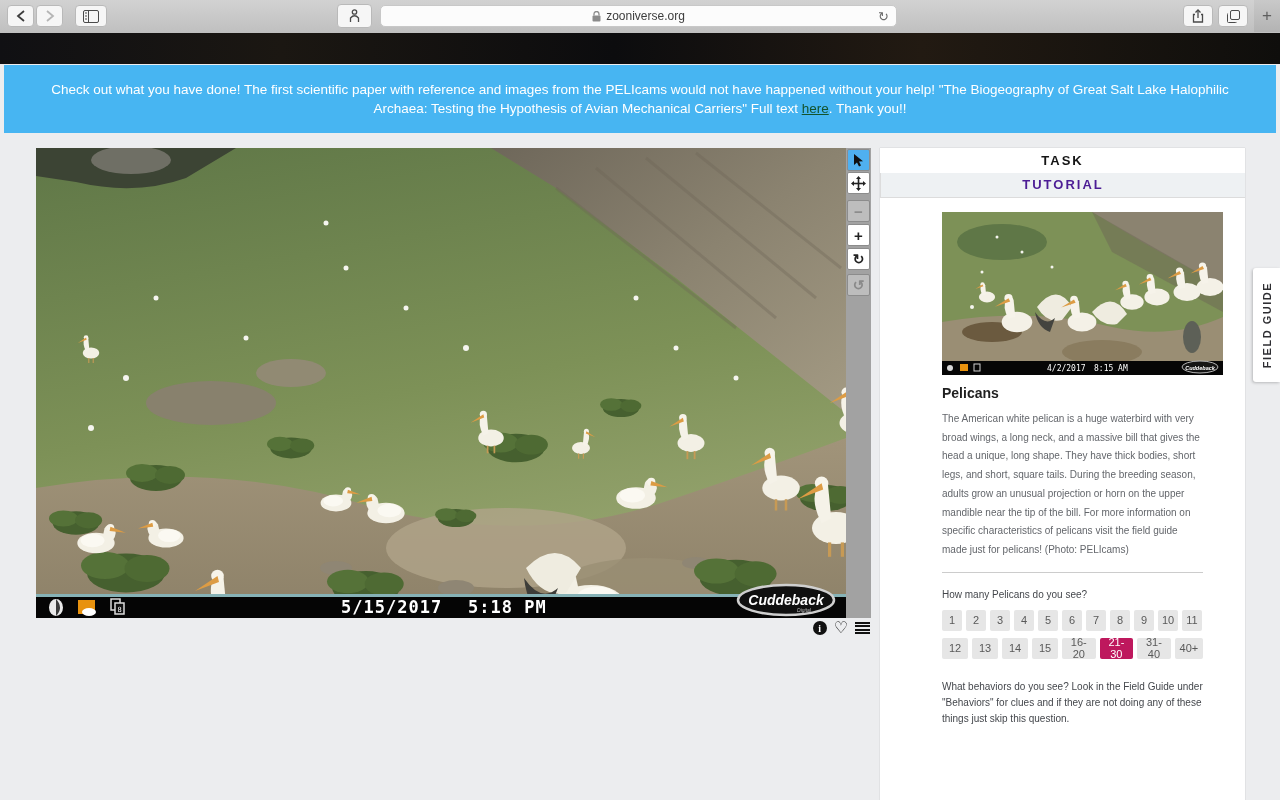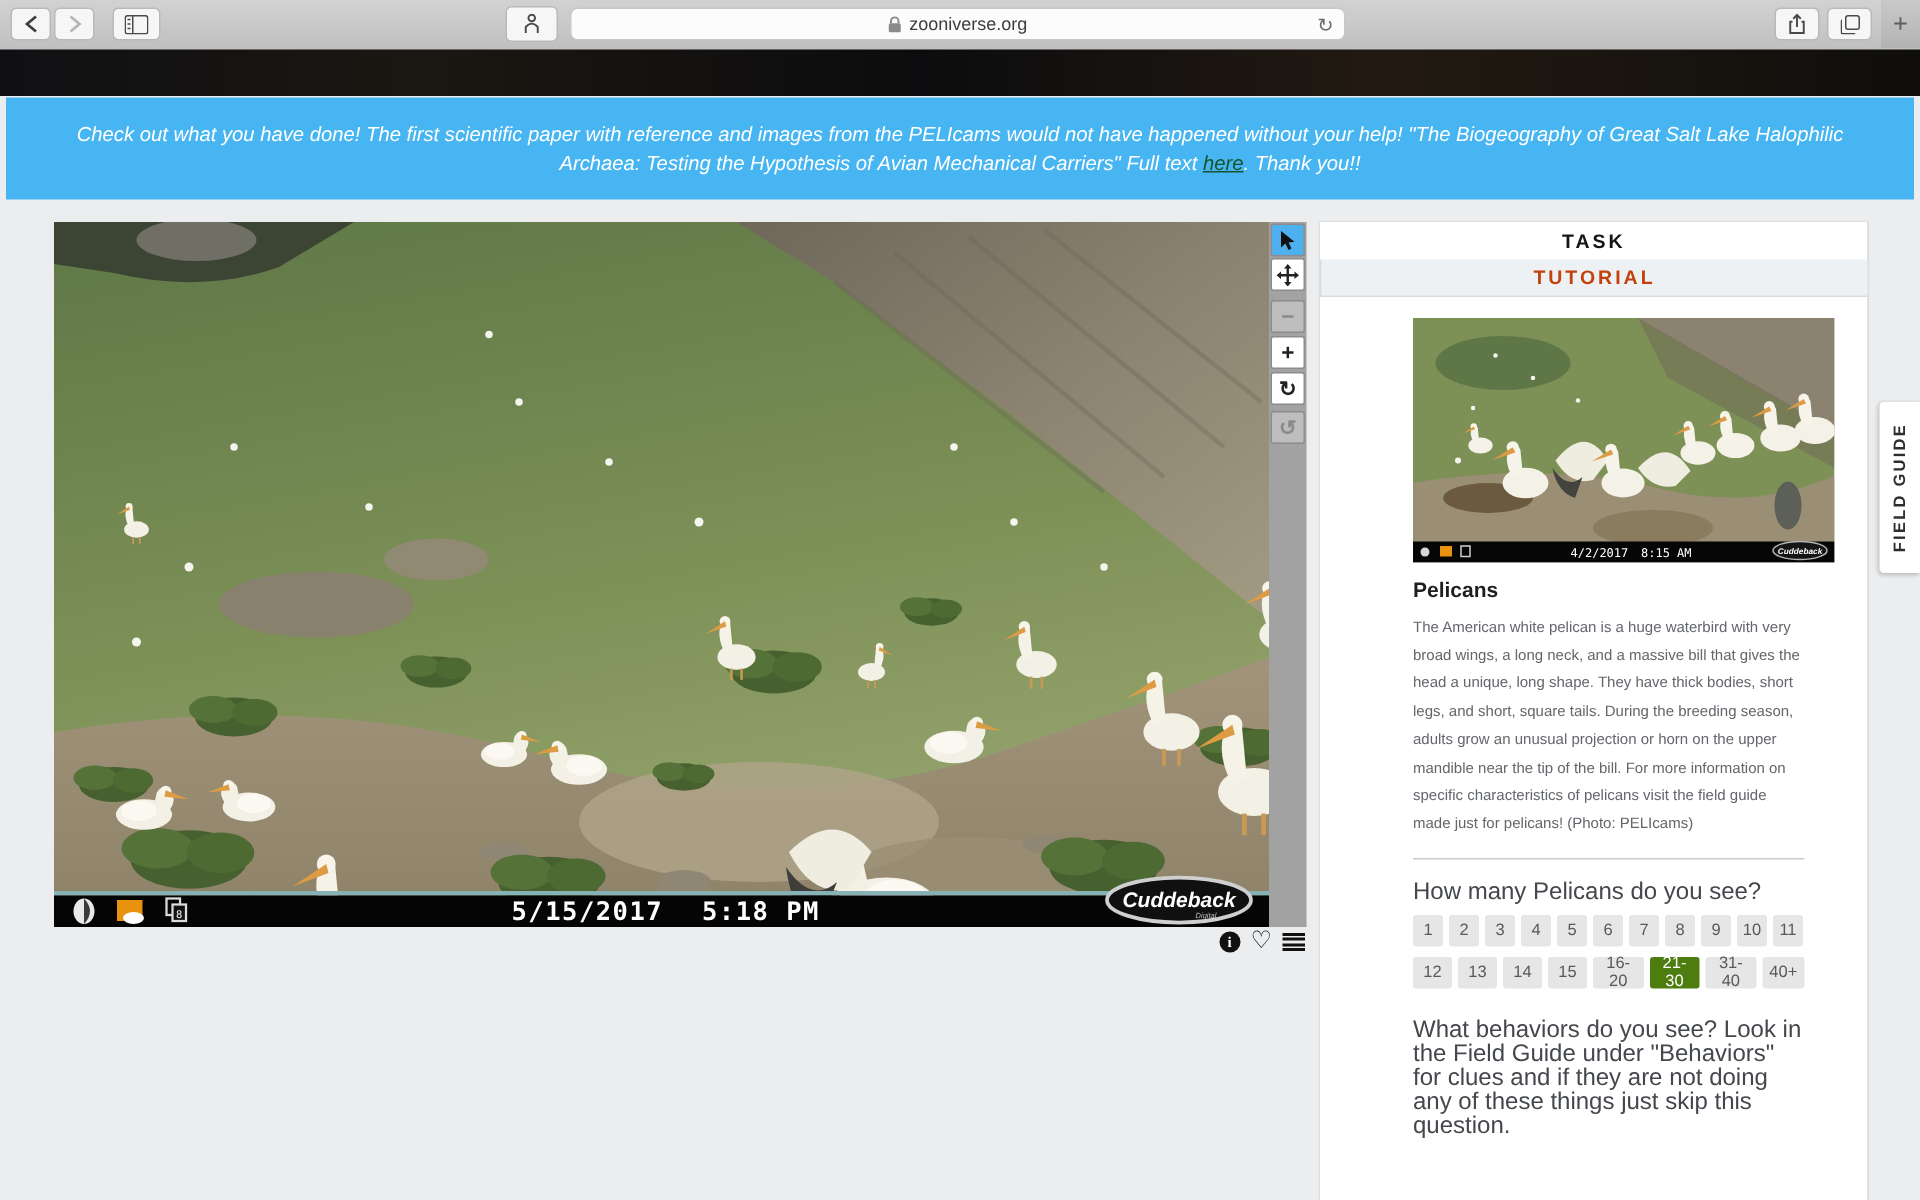--- a/index.html
+++ b/index.html
@@ -21,21 +21,21 @@
     display:flex; align-items:center; justify-content:center; color:#5e5e5e; font-size:17px;
     background:linear-gradient(#c9c9c9,#b3b3b3); }
 
   
   .site-header { position:absolute; left:0; top:33px; width:1280px; height:31px;
     background:linear-gradient(90deg,#101013,#1b1712 22%,#0c0c0e 48%,#221a12 72%,#0f0e0c); }
 
   
   .banner { position:absolute; left:4px; top:65px; width:1272px; height:68px;
     display:flex; align-items:center; justify-content:center; text-align:center; }
-  .banner-text { color:#fff; font-size:13.5px; line-height:19px; max-width:1190px;font-style:italic; }
+  .banner-text { color:#fff; font-size:13.5px; line-height:19px; max-width:1190px; }
   .banner a { color:#14532d; }
 
   
   .image-wrap { position:absolute; left:36px; top:148px; width:810px; height:470px; background:#000; }
   .tool-strip { position:absolute; left:846px; top:148px; width:25px; height:470px; background:#a2a2a2; }
   .tool { position:absolute; left:1px; width:23px; height:22px; background:#fff; border:1px solid #8c8c8c;
     border-radius:2px; display:flex; align-items:center; justify-content:center; font-size:15px; font-weight:bold; color:#222; }
   .tool.active { background:#4fb0f0; }
   .tool.disabled { background:#bdbdbd; color:#8a8a8a; }
   .meta-icons { position:absolute; left:810px; top:619px; width:60px; height:18px;
@@ -45,33 +45,33 @@
   .heart-ic { font-size:16px; color:#111; line-height:14px; }
   .list-ic { width:15px; height:12px; display:flex; flex-direction:column; justify-content:space-between; }
   .list-ic i { display:block; height:2px; background:#111; }
 
   
   .task-panel { position:absolute; left:880px; top:148px; width:365px; height:660px;
     background:#fff; box-shadow:0 0 1px rgba(0,0,0,.25); }
   .tabs { display:flex; height:50px;flex-direction:column; }
   .tab { flex:1; display:flex; align-items:center; justify-content:center;
     font-size:13px; font-weight:bold; letter-spacing:2px; color:#151515; }
-  .tab.inactive { background:#eef1f3; border-left:1px solid #dcdcdc; border-bottom:1px solid #dcdcdc; color:#c2410c; }
+  .tab.inactive { background:#eef1f3; border-left:1px solid #dcdcdc; border-bottom:1px solid #dcdcdc; color:#4c1d95; }
   .panel-content { padding:14px 42px 0 62px; }
   .thumb { width:281px; height:163px; display:block; }
   .guide-title { font-size:14px; font-weight:bold; color:#1f1f1f; margin-top:10px; }
   .guide-desc { margin-top:9px; font-size:10px; line-height:18.7px; color:#63666b; }
   .panel-hr { border:none; border-top:1px solid #ccc; margin:12px 0 14px 0; }
-  .question { font-size:16px; line-height:16px; color:#44474c; }
+  .question { font-size:10px; line-height:16px; color:#44474c; }
   .ans-row { margin-top:7px; display:flex; gap:4px; }
   .ans { height:21px; min-width:20px; padding:0 3px; background:#e6e6e6; border:none; border-radius:2px;
     font-size:11px; color:#595959; font-family:"Liberation Sans",sans-serif; display:flex; align-items:center; justify-content:center; }
   .ans.md { min-width:26px; }
   .ans.lg { padding:0 9px; }
-  .ans.selected { background:#4d7c0f; color:#fff; }
+  .ans.selected { background:#be185d; color:#fff; }
   .q2 { margin-top:20px; }
 
   
   .field-guide { position:absolute; right:0; top:268px; width:27px; height:114px; background:#fff;
     border-radius:3px 0 0 3px; box-shadow:-1px 1px 3px rgba(0,0,0,.22);
     display:flex; align-items:center; justify-content:center; }
   .field-guide span { writing-mode:vertical-rl; transform:rotate(180deg);
     font-size:11px; font-weight:bold; letter-spacing:1.5px; color:#2e2e32; }
 </style>
 </head>

